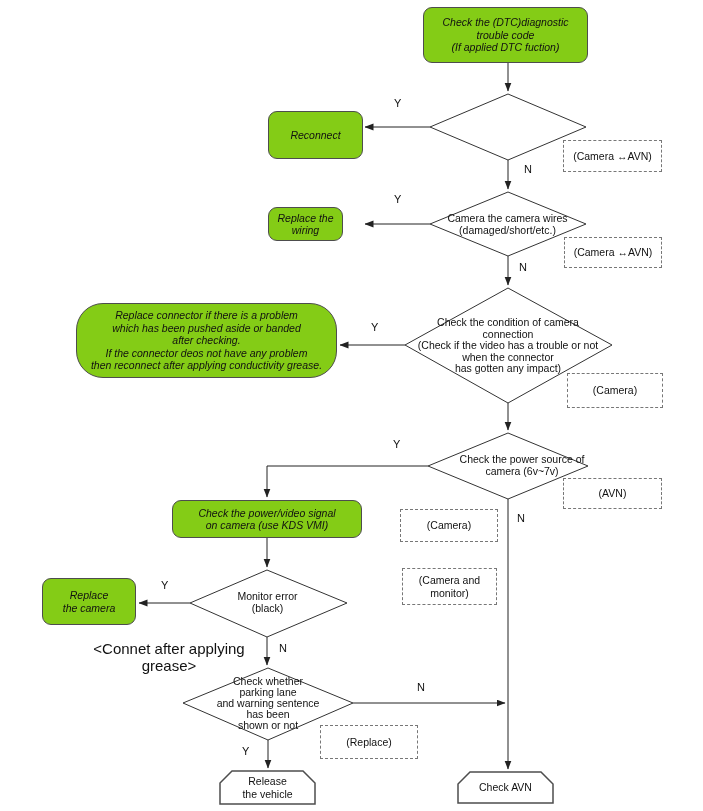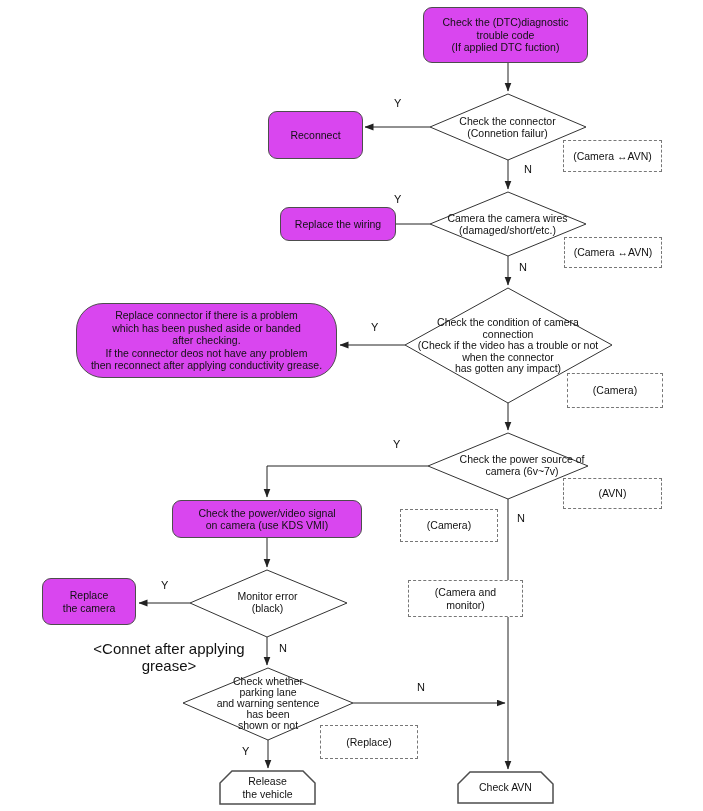--- a/index.html
+++ b/index.html
@@ -6,21 +6,21 @@
   #stage{
     position:relative;width:703px;height:811px;background:#ffffff;
     font-family:"Liberation Sans",sans-serif;color:#111111;overflow:hidden;
   }
   #wires{position:absolute;left:0;top:0;z-index:0;}
   .node{
     position:absolute;z-index:2;display:flex;align-items:center;justify-content:center;
     text-align:center;font-size:10.5px;line-height:12.5px;white-space:pre-line;
     box-sizing:border-box;color:#111111;
   }
-  .rounded{background:#d946ef;border:1px solid #4d4d4d;border-radius:9px;}
+  .rounded{background:#84cc16;border:1px solid #4d4d4d;border-radius:9px;font-style:italic;}
   .biground{border-radius:12px;}
   .dashedbox{background:#ffffff;border:1px dashed #777777;}
   .dlabel{
     position:absolute;z-index:2;text-align:center;font-size:10.5px;line-height:12px;
     white-space:pre-line;color:#111111;
   }
   .tight{line-height:11px;}
   .mid{line-height:11.5px;}
   .yn{position:absolute;z-index:2;font-size:11px;color:#111111;}
   .caption{position:absolute;z-index:2;font-size:15px;text-align:center;color:#111111;}
@@ -67,42 +67,40 @@
     <g fill="#ffffff" stroke="#4d4d4d" stroke-width="1.5">
       <polygon points="232,771 303,771 315,783 315,804 220,804 220,783"></polygon>
       <polygon points="470,772 541,772 553,784 553,803 458,803 458,784"></polygon>
     </g>
   </svg>
 
   <div class="node rounded" style="left:423px;top:7px;width:165px;height:56px;">Check the (DTC)diagnostic
 trouble code
 (If applied DTC fuction)</div>
   <div class="node rounded" style="left:268px;top:111px;width:95px;height:48px;">Reconnect</div>
-  <div class="node rounded" style="left:280px;top:207px;width:116px;height:34px;">Replace the wiring</div>
+  <div class="node rounded" style="left:268px;top:207px;width:75px;height:34px;">Replace the wiring</div>
   <div class="node rounded biground" style="left:76px;top:303px;width:261px;height:75px;border-radius:27px;">Replace connector if there is a problem
 which has been pushed aside or banded
 after checking.
 If the connector deos not have any problem
 then reconnect after applying conductivity grease.</div>
   <div class="node rounded" style="left:172px;top:500px;width:190px;height:38px;">Check the power/video signal
 on camera (use KDS VMI)</div>
   <div class="node rounded" style="left:42px;top:578px;width:94px;height:47px;">Replace
 the camera</div>
 
   <div class="node dashedbox" style="left:563px;top:140px;width:99px;height:32px;">(Camera ↔AVN)</div>
   <div class="node dashedbox" style="left:564px;top:237px;width:98px;height:31px;">(Camera ↔AVN)</div>
   <div class="node dashedbox" style="left:567px;top:373px;width:96px;height:35px;">(Camera)</div>
   <div class="node dashedbox" style="left:563px;top:478px;width:99px;height:31px;">(AVN)</div>
   <div class="node dashedbox" style="left:400px;top:509px;width:98px;height:33px;">(Camera)</div>
-  <div class="node dashedbox" style="left:402px;top:580px;width:115px;height:37px;margin-left:6px;">(Camera and
+  <div class="node dashedbox" style="left:402px;top:568px;width:95px;height:37px;">(Camera and
 monitor)</div>
   <div class="node dashedbox" style="left:320px;top:725px;width:98px;height:34px;">(Replace)</div>
 
-  <div class="dlabel" style="left:425px;top:115px;width:165px;">Check the connector
-(Connetion failur)</div>
   <div class="dlabel" style="left:425px;top:212px;width:165px;">Camera the camera wires
 (damaged/short/etc.)</div>
   <div class="dlabel mid" style="left:398px;top:317px;width:220px;">Check the condition of camera
 connection
 (Check if the video has a trouble or not
 when the connector
 has gotten any impact)</div>
   <div class="dlabel" style="left:439px;top:453px;width:166px;">Check the power source of
 camera (6v~7v)</div>
   <div class="dlabel" style="left:190px;top:590px;width:155px;">Monitor error

